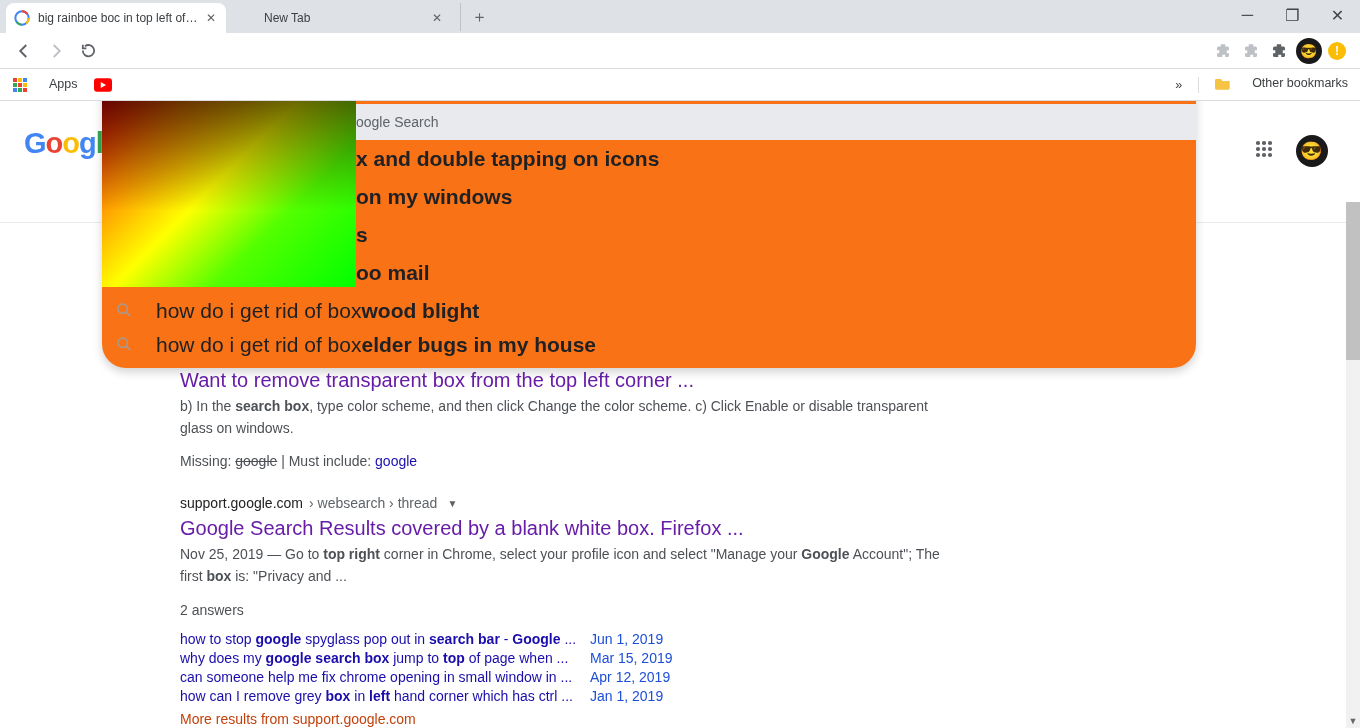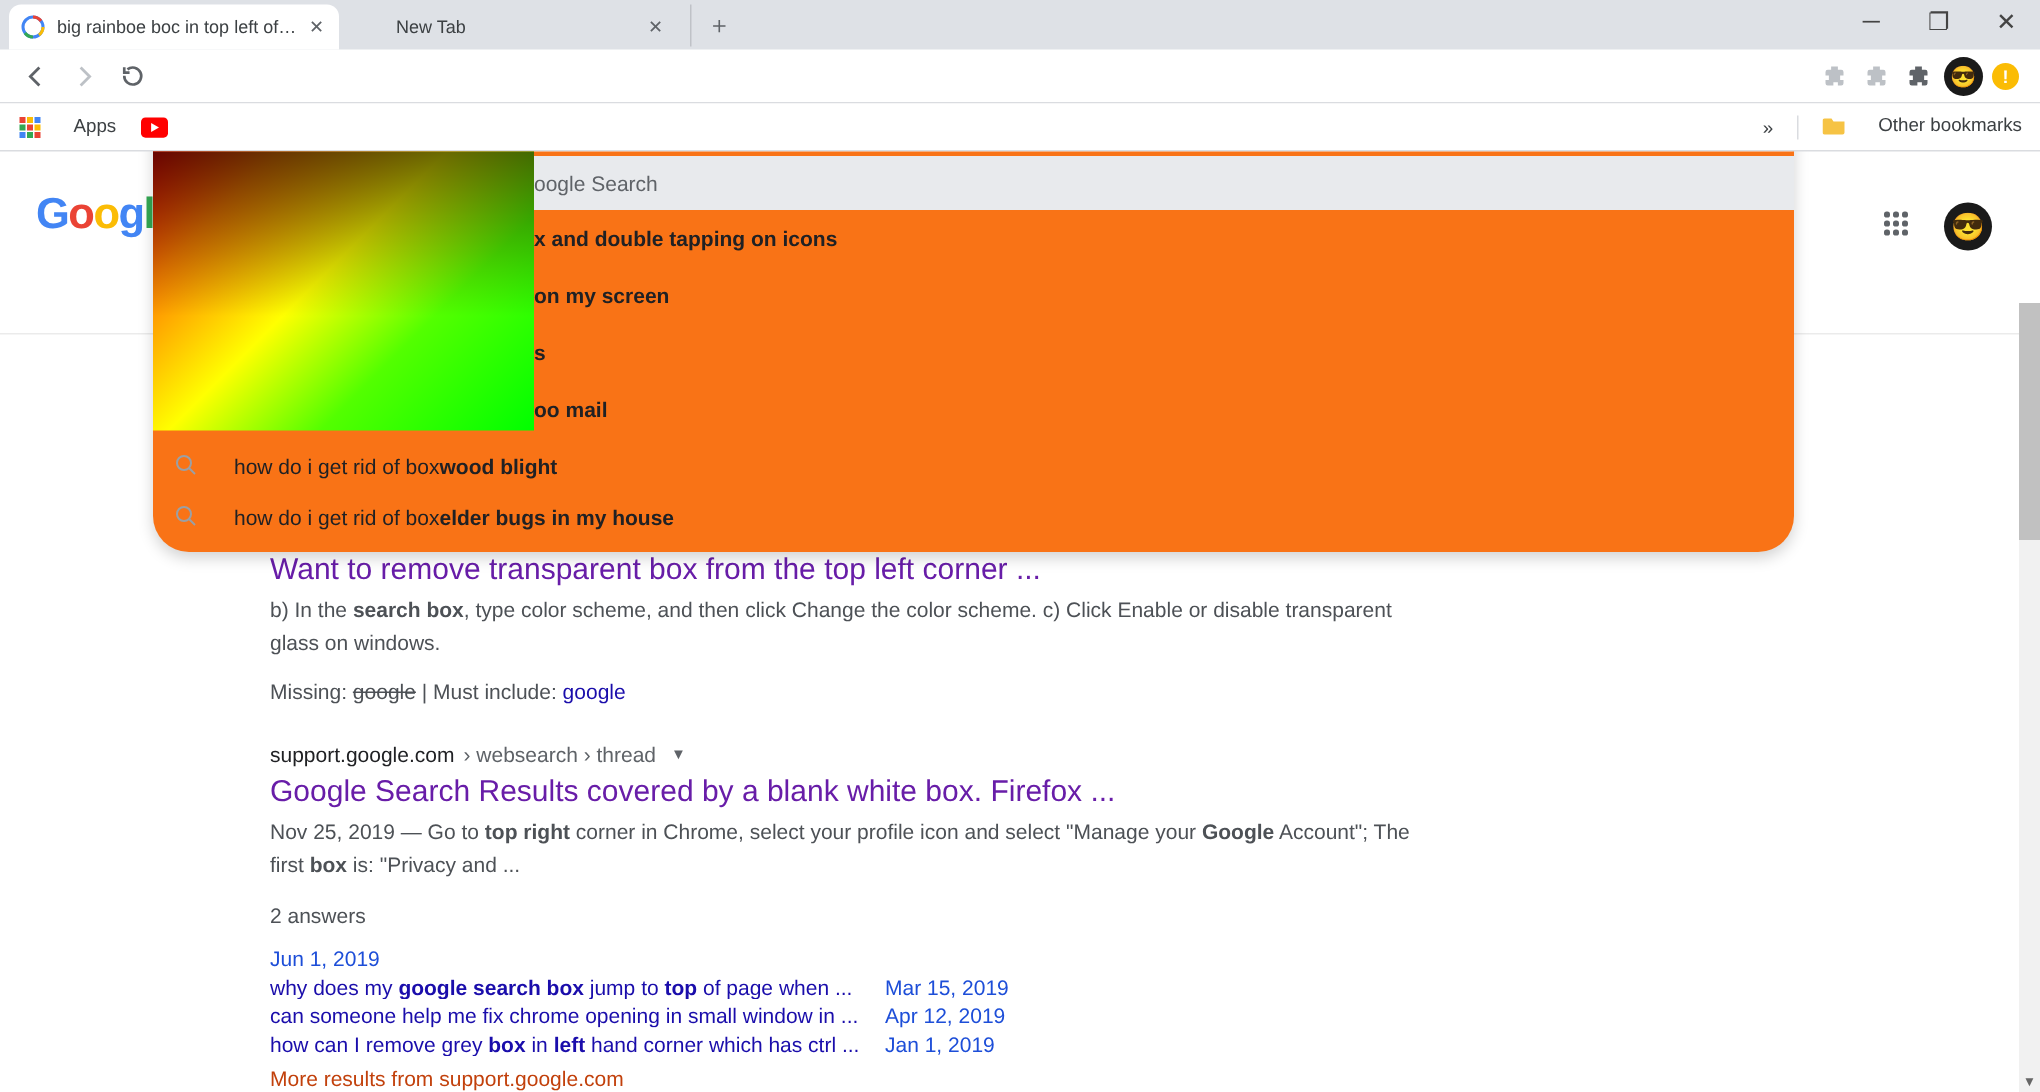--- a/index.html
+++ b/index.html
@@ -40,21 +40,21 @@
 
 .gh-right { position:absolute; right:18px; top:34px; display:flex; align-items:center; gap:20px; }
 .grid-ico { width:20px; height:20px; display:grid; grid-template-columns:repeat(3,3.5px); grid-template-rows:repeat(3,3.5px); gap:2.5px; }
 .grid-ico span { background:#5f6368; border-radius:50%; }
 .gh-avatar { width:32px; height:32px; border-radius:50%; background:#1a1a1a; color:#cb9c6a; display:flex; align-items:center; justify-content:center; font-size:18px;}
 
 
 .search-overlay { position:absolute; left:102px; top:-32px; width:1094px; background:#f97316; border-radius:0 0 24px 24px; box-shadow: 0 4px 10px rgba(0,0,0,0.18); z-index:5; overflow:visible;}
 .search-bar-area { height:35px; }
 .grey-row { background:#e8eaed; height:36px; display:flex; align-items:center; padding-left:254px; font-size:14px; color:#5f6368;}
-.suggest { height:38px; display:flex; align-items:center; padding-left:14px; color:#202124; font-size:14px;}
+.suggest { height:38px; display:flex; align-items:center; padding-left:14px; color:#202124; font-size:21px;}
 .suggest .mag { width:18px; color:#9aa0a6; margin-right:22px; }
 .suggest .pre { font-weight:400; color:#202124;}
 .suggest b { font-weight:700; }
 
 
 .rainbow-box { position:absolute; left:102px; top:-68px; width:254px; height:254px; z-index:8;
   background:
     linear-gradient(to bottom, rgba(0,0,0,0.95), rgba(0,0,0,0) 70%),
     linear-gradient(135deg, #ff0000 0%, #ff0000 12%, #ff8000 30%, #ffff00 52%, #53ff00 72%, #00ff00 100%);
 }
@@ -210,21 +210,21 @@
     <div class="search-bar-area"></div>
     <div class="grey-row">
       <span>oogle Search</span>
     </div>
     <div class="suggest">
       <span style="width:240px"></span>
       <b>x and double tapping on icons</b>
     </div>
     <div class="suggest">
       <span style="width:240px"></span>
-      <b> on my screen</b>
+      <b> on my windows</b>
     </div>
     <div class="suggest">
       <span style="width:240px"></span>
       <b>s</b>
     </div>
     <div class="suggest">
       <span style="width:240px"></span>
       <b>oo mail</b>
     </div>
     <div class="suggest">
@@ -270,20 +270,21 @@
           <span class="dd">▼</span>
       </div>
       <a class="rtitle visited">Google Search Results covered by a blank white box. Firefox ...</a>
       <div class="rsnip">
         <span>Nov 25, 2019</span><span> — Go to </span><b>top right</b><span> corner in Chrome, select your profile icon and select "Manage your </span><b>Google</b><span> Account"; The first </span><b>box</b><span> is: "Privacy and ...</span>
       </div>
       <div class="rmeta">2 answers</div>
       <div style="height:10px"></div>
       <div id="subrows">
           <div class="subrow">
+            <a class="subq">how to stop <b>google</b> spyglass pop out in <b>search bar</b> - <b>Google</b> ...</a>
             <span class="subdate">Jun 1, 2019</span>
           </div>
           <div class="subrow">
             <a class="subq">why does my <b>google search box</b> jump to <b>top</b> of page when ...</a>
             <span class="subdate">Mar 15, 2019</span>
           </div>
           <div class="subrow">
             <a class="subq">can someone help me fix chrome opening in small window in ...</a>
             <span class="subdate">Apr 12, 2019</span>
           </div>

